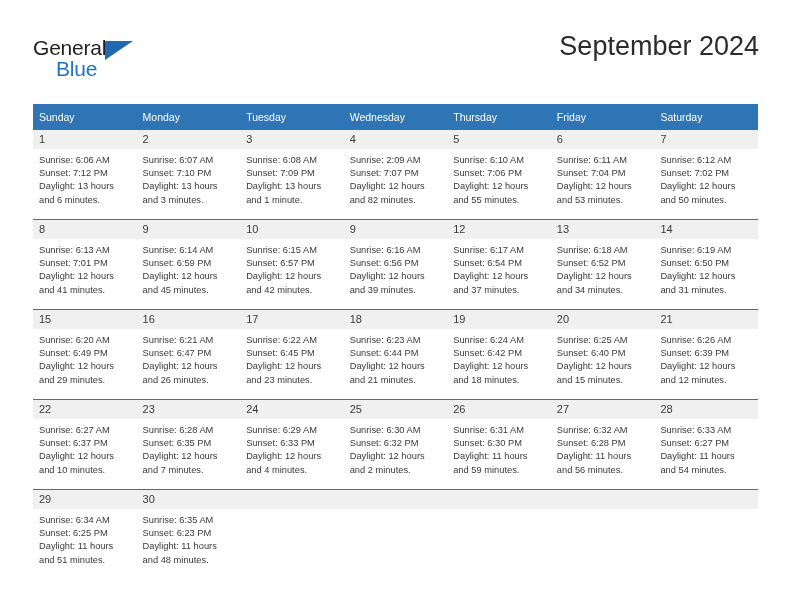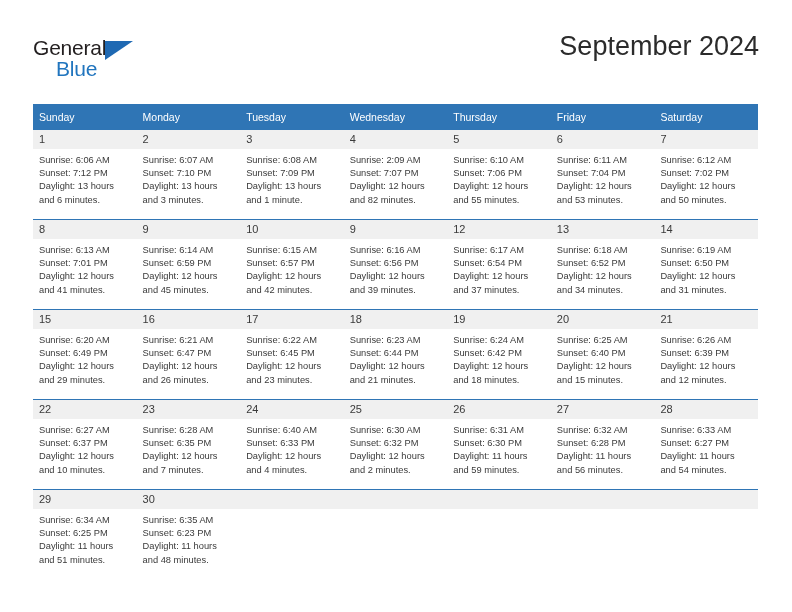--- a/index.html
+++ b/index.html
@@ -380,21 +380,21 @@
             <div class="info">
               <div>Sunrise: 6:28 AM</div>
               <div>Sunset: 6:35 PM</div>
               <div>Daylight: 12 hours</div>
               <div>and 7 minutes.</div>
             </div>
           </td>
           <td>
             <div class="daynum">24</div>
             <div class="info">
-              <div>Sunrise: 6:40 AM</div>
+              <div>Sunrise: 6:29 AM</div>
               <div>Sunset: 6:33 PM</div>
               <div>Daylight: 12 hours</div>
               <div>and 4 minutes.</div>
             </div>
           </td>
           <td>
             <div class="daynum">25</div>
             <div class="info">
               <div>Sunrise: 6:30 AM</div>
               <div>Sunset: 6:32 PM</div>

